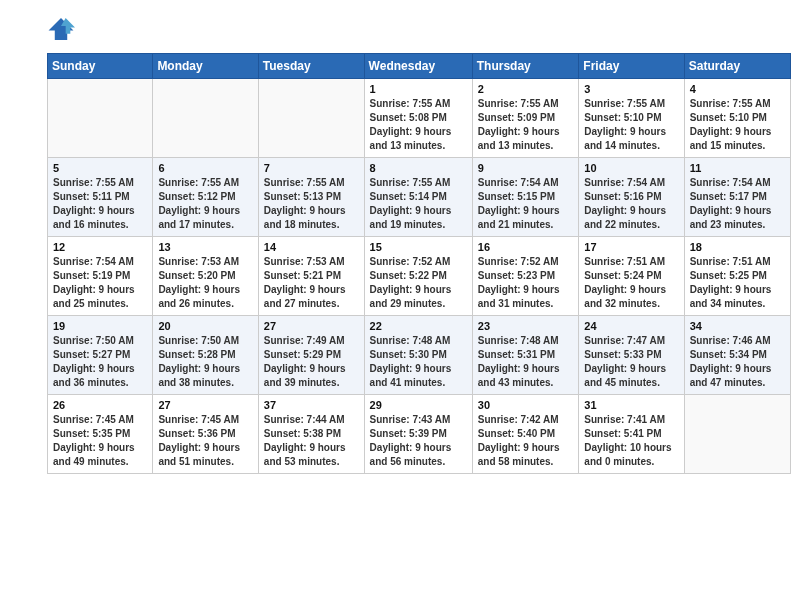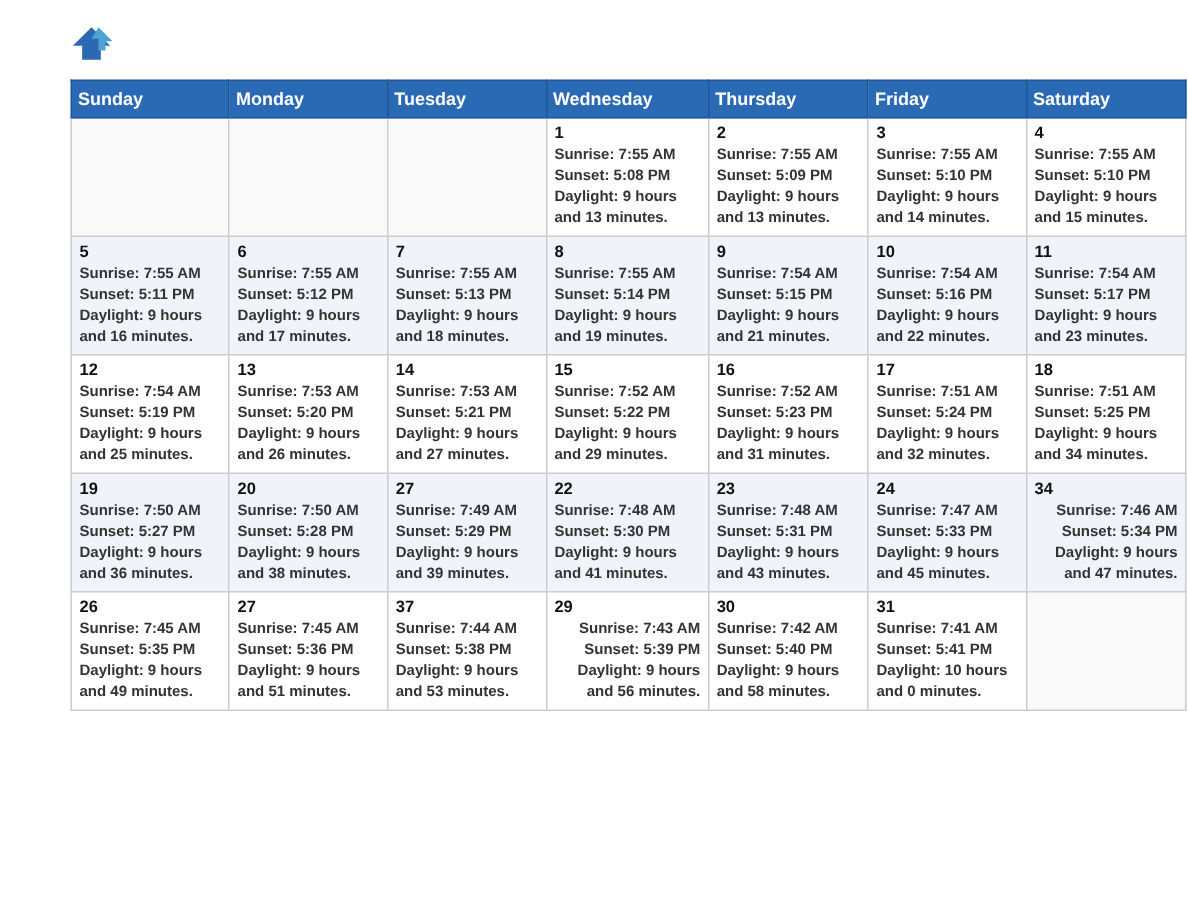--- a/index.html
+++ b/index.html
@@ -285,21 +285,21 @@
 Daylight: 9 hours and 43 minutes.</div>
           </td>
           <td>
             <div class="day-number">24</div>
             <div class="day-info" style="white-space: pre-line;">Sunrise: 7:47 AM
 Sunset: 5:33 PM
 Daylight: 9 hours and 45 minutes.</div>
           </td>
           <td>
             <div class="day-number">34</div>
-            <div class="day-info" style="white-space: pre-line; text-align: right;">Sunrise: 7:46 AM
+            <div class="day-info" style="white-space: pre-line;">Sunrise: 7:46 AM
 Sunset: 5:34 PM
 Daylight: 9 hours and 47 minutes.</div>
           </td>
         </tr>
         <tr>
           <td>
             <div class="day-number">26</div>
             <div class="day-info" style="white-space: pre-line;">Sunrise: 7:45 AM
 Sunset: 5:35 PM
 Daylight: 9 hours and 49 minutes.</div>
@@ -311,21 +311,21 @@
 Daylight: 9 hours and 51 minutes.</div>
           </td>
           <td>
             <div class="day-number">37</div>
             <div class="day-info" style="white-space: pre-line;">Sunrise: 7:44 AM
 Sunset: 5:38 PM
 Daylight: 9 hours and 53 minutes.</div>
           </td>
           <td>
             <div class="day-number">29</div>
-            <div class="day-info" style="white-space: pre-line; text-align: right;">Sunrise: 7:43 AM
+            <div class="day-info" style="white-space: pre-line;">Sunrise: 7:43 AM
 Sunset: 5:39 PM
 Daylight: 9 hours and 56 minutes.</div>
           </td>
           <td>
             <div class="day-number">30</div>
             <div class="day-info" style="white-space: pre-line;">Sunrise: 7:42 AM
 Sunset: 5:40 PM
 Daylight: 9 hours and 58 minutes.</div>
           </td>
           <td>

